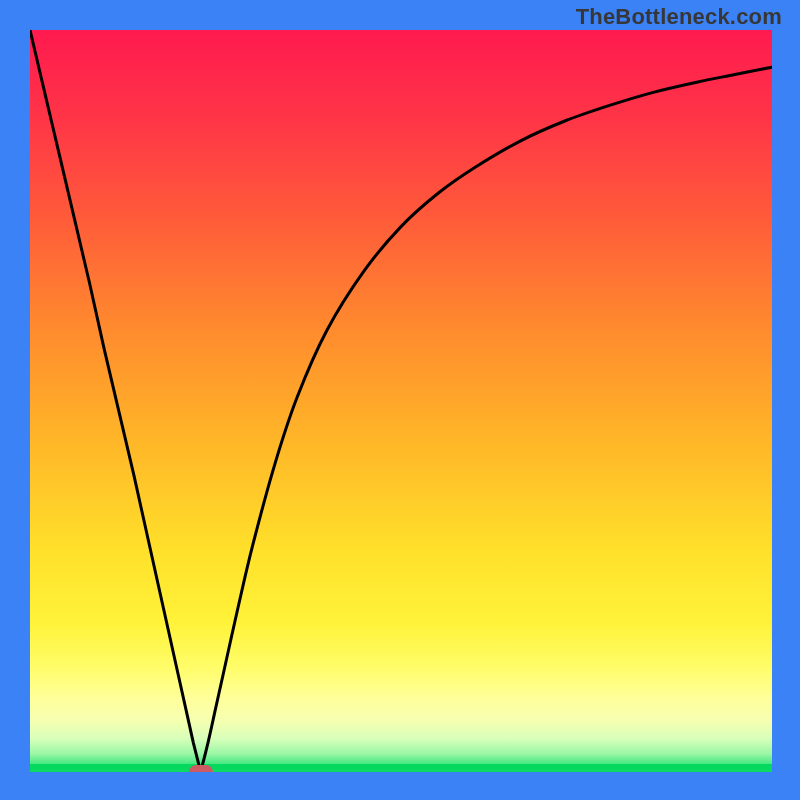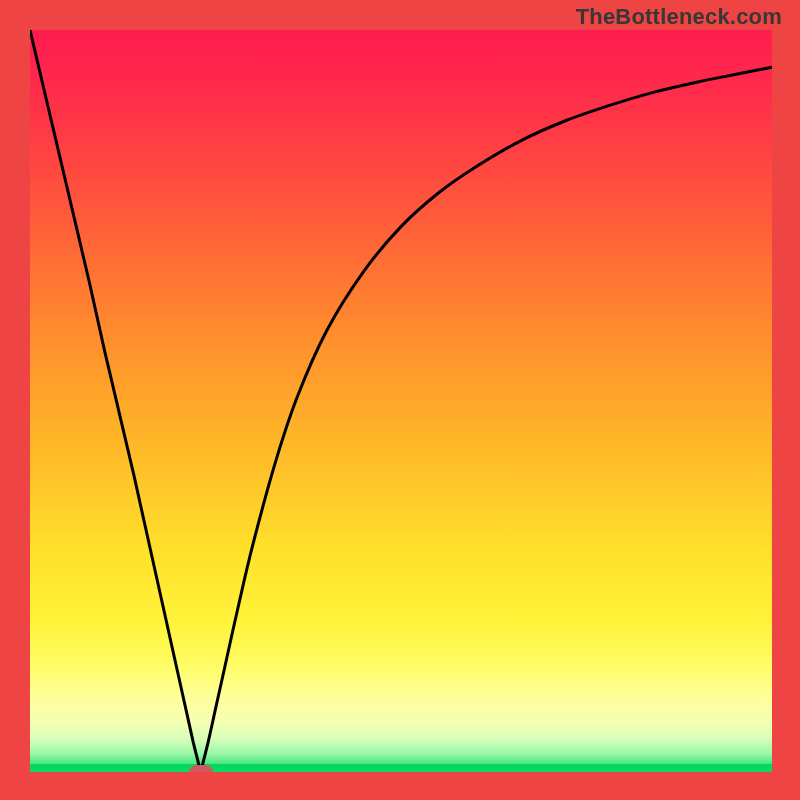--- a/index.html
+++ b/index.html
@@ -9,21 +9,21 @@
     height: 800px;
     background: #000;
     overflow: hidden;
   }
   .frame {
     position: absolute;
     left: 0;
     top: 0;
     width: 800px;
     height: 800px;
-    background: #ef4444;
+    background: #3b82f6;
   }
   .plot-area {
     position: absolute;
     overflow: hidden;
   }
   .watermark {
     position: absolute;
     top: 4px;
     right: 18px;
     font-family: Arial, Helvetica, sans-serif;

